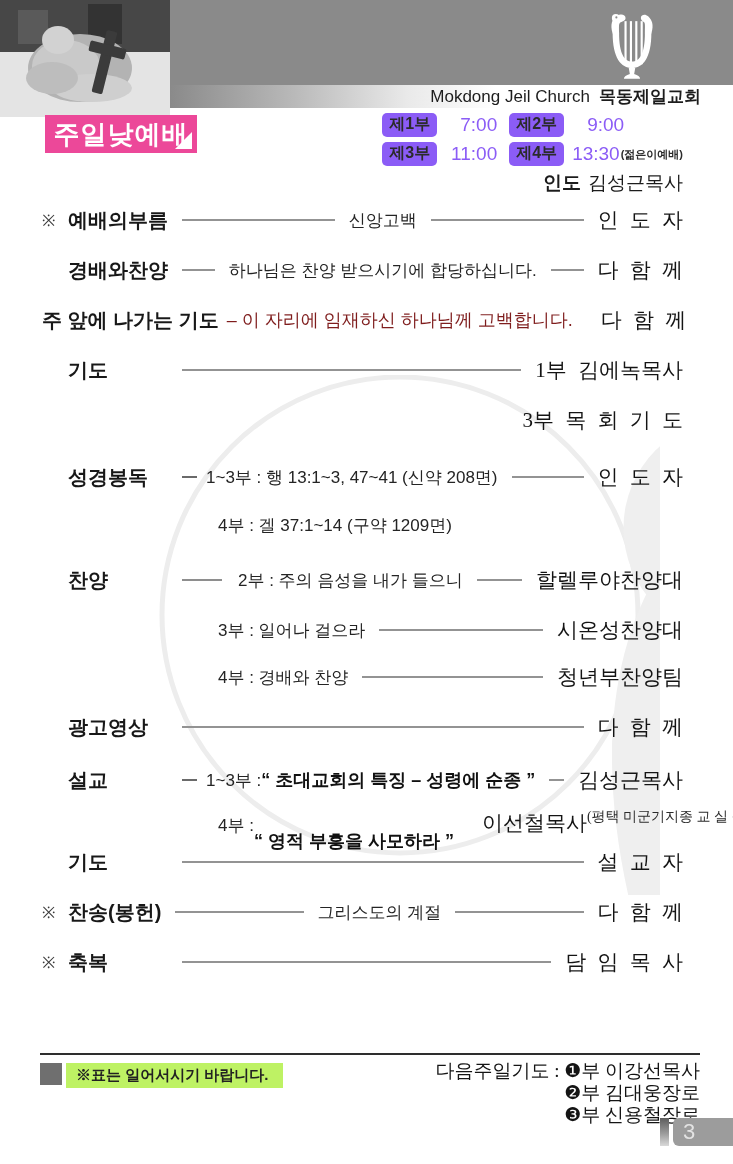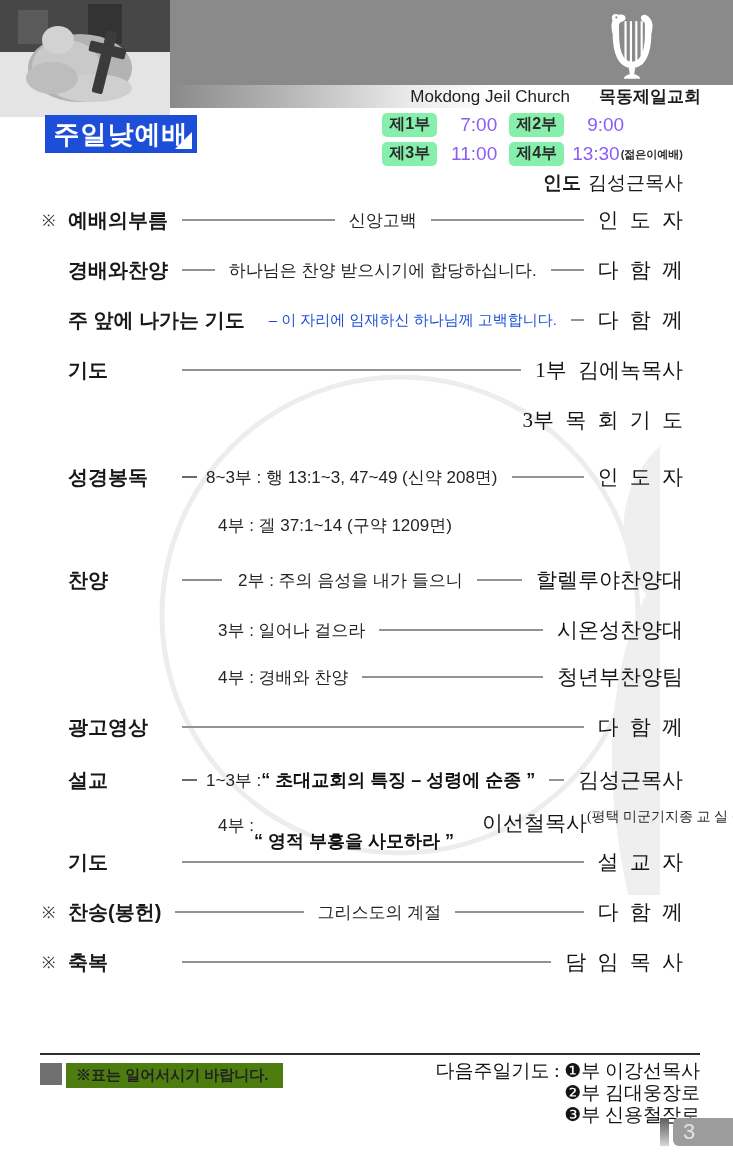--- a/index.html
+++ b/index.html
@@ -12,55 +12,55 @@
   .hdr { position:absolute; top:0; left:0; width:733px; height:205px; }
   .photo {
     position:absolute; top:0; left:0; width:170px; height:117px; overflow:hidden;
     background:linear-gradient(180deg,#3c3c3c 0%,#4e4e4e 22%,#8d8d8d 45%,#d9d9d9 75%,#efefef 100%);
   }
   .band { position:absolute; top:0; left:170px; width:563px; height:85px; background:#8a8a8a; }
   .strip {
     position:absolute; top:85px; left:170px; width:563px; height:23px;
     background:linear-gradient(90deg,#8a8a8a 0%,#b9b9b9 22%,#e9e9e9 42%,#ffffff 58%);
     display:flex; align-items:center; justify-content:flex-end; padding-right:32px;
-    font-size:17px; color:#1d1d1d; white-space:nowrap;gap:20px;
+    font-size:17px; color:#1d1d1d; white-space:nowrap;
   }
   .strip .en { letter-spacing:0; }
   .strip .ko { font-weight:bold; margin-left:9px; }
   .logo { position:absolute; top:12px; left:601px; width:62px; height:70px; }
   .titlebox {
-    position:absolute; top:115px; left:45px; width:152px; height:38px; background:#1d4ed8;
+    position:absolute; top:115px; left:45px; width:152px; height:38px; background:#ec4899;
     display:flex; align-items:center; justify-content:center;
   }
   .titlebox .t { color:#fff; font-weight:bold; font-size:26px; letter-spacing:1px; }
   .titlebox .fold {
     position:absolute; right:5px; bottom:4px; width:0; height:0;
     border-bottom:17px solid #fff; border-left:17px solid transparent;
   }
   .times { position:absolute; top:112px; right:50px; text-align:left; }
   .times .trow { display:flex; align-items:center; height:26px; margin-bottom:3px; }
   .chip {
-    background:#86efac; color:#2b2b2b; border-radius:5px; font-size:16px; font-weight:bold;
+    background:#8b5cf6; color:#2b2b2b; border-radius:5px; font-size:16px; font-weight:bold;
     padding:1px 7px 2px 7px; margin-right:8px;
   }
   .tval { font-size:19px; color:#8b5cf6; width:52px; text-align:right; margin-right:12px; }
   .tval.last { margin-right:0; width:auto; text-align:left; }
   .tnote { font-size:11px; font-weight:bold; color:#2b2b2b; margin-left:1px; }
   .leader { position:absolute; top:170px; right:50px; font-size:19px; }
   .leader .b { font-weight:bold; margin-right:7px; }
   
   .wm { position:absolute; top:375px; left:140px; width:520px; height:520px; z-index:0; }
   
   .content { position:absolute; top:205px; left:0; width:733px; z-index:1; }
   .row { display:flex; align-items:center; padding:0 50px 0 42px; height:30px; }
   .star { width:26px; font-size:16px; color:#3a3a3a; }
   .nostar { width:26px; }
   .sec { font-weight:bold; font-size:20px; color:#181818; white-space:nowrap; }
   .sec.just { width:100px; text-align:justify; text-align-last:justify; }
-  .inlinetxt { font-size:15px; color:#1d4ed8; margin-left:24px; white-space:nowrap; }
+  .inlinetxt { font-size:18px; color:#7f1d1d; margin-left:8px; white-space:nowrap; }
   .line { flex:1; border-top:2px solid #939393; margin:0 14px; }
   .dash-sm { width:15px; border-top:2px solid #6a6a6a; margin:0 9px 0 14px; }
   .dash-md { width:40px; border-top:2px solid #8e8e8e; margin:0 16px 0 14px; }
   .mid { font-size:17px; color:#242424; white-space:nowrap; }
   .rightlbl {
     font-family:"Liberation Serif", serif; font-size:21px; color:#141414;
     white-space:nowrap; word-spacing:6px;
   }
   .subrow-r { display:flex; justify-content:flex-end; padding-right:50px; height:30px; align-items:center; }
   .subrow-ind { display:flex; align-items:center; padding:0 50px 0 218px; height:30px; }
@@ -72,21 +72,21 @@
   .note-sm { font-family:"Liberation Serif", serif; font-size:14px; color:#2b2b2b; line-height:16px; white-space:nowrap; }
   
   .mb20{margin-bottom:20px}.mb17{margin-bottom:17px}.mb27{margin-bottom:27px}
   .mb18{margin-bottom:18px}.mb25{margin-bottom:25px}.mb23{margin-bottom:23px}
   .mb14{margin-bottom:14px}.mt-6{margin-top:-6px}
   
   .rule { position:absolute; left:40px; right:33px; top:1053px; border-top:2.5px solid #2e2e2e; z-index:1; }
   .foot { position:absolute; top:1060px; left:40px; right:33px; display:flex; justify-content:space-between; z-index:1; }
   .notewrap { display:flex; align-items:flex-start; margin-top:3px; }
   .notesq { width:22px; height:22px; background:#6f6f6f; margin-right:4px; }
-  .notebox { background:#4d7c0f; font-size:15px; font-weight:bold; color:#222; padding:3px 14px 3px 10px; white-space:nowrap; }
+  .notebox { background:#bef264; font-size:15px; font-weight:bold; color:#222; padding:3px 14px 3px 10px; white-space:nowrap; }
   .nextlist { text-align:right; font-family:"Liberation Serif", serif; font-size:19px; line-height:22px; color:#141414; }
   .pagetab { position:absolute; top:1118px; right:0; height:28px; display:flex; align-items:stretch; z-index:1; }
   .pagebar { width:9px; background:linear-gradient(180deg,#5d5d5d 0%,#9b9b9b 55%,#d9d9d9 100%); margin-right:4px; }
   .pagebox {
     width:60px; background:#9c9c9c; border-radius:6px 0 0 6px;
     color:#e3e3e3; font-size:22px; line-height:28px; padding-left:10px;
   }
 </style>
 </head>
 <body>
@@ -203,21 +203,21 @@
     <span class="rightlbl">1부 김에녹목사</span>
   </div>
   <div class="subrow-r mb27">
     <span class="rightlbl">3부 목 회 기 도</span>
   </div>
 
   <div class="row mb18">
     <span class="nostar"></span>
     <span class="sec just">성경봉독</span>
     <span class="dash-sm"></span>
-    <span class="subtxt">8~3부 : 행 13:1~3, 47~49 (신약 208면)</span>
+    <span class="subtxt">1~3부 : 행 13:1~3, 47~41 (신약 208면)</span>
     <span class="line"></span>
     <span class="rightlbl">인 도 자</span>
   </div>
   <div class="subrow-ind mb25">
     <span class="subtxt">4부 :  겔 37:1~14 (구약 1209면)</span>
   </div>
 
   <div class="row mb20">
     <span class="nostar"></span>
     <span class="sec just">찬양</span>

